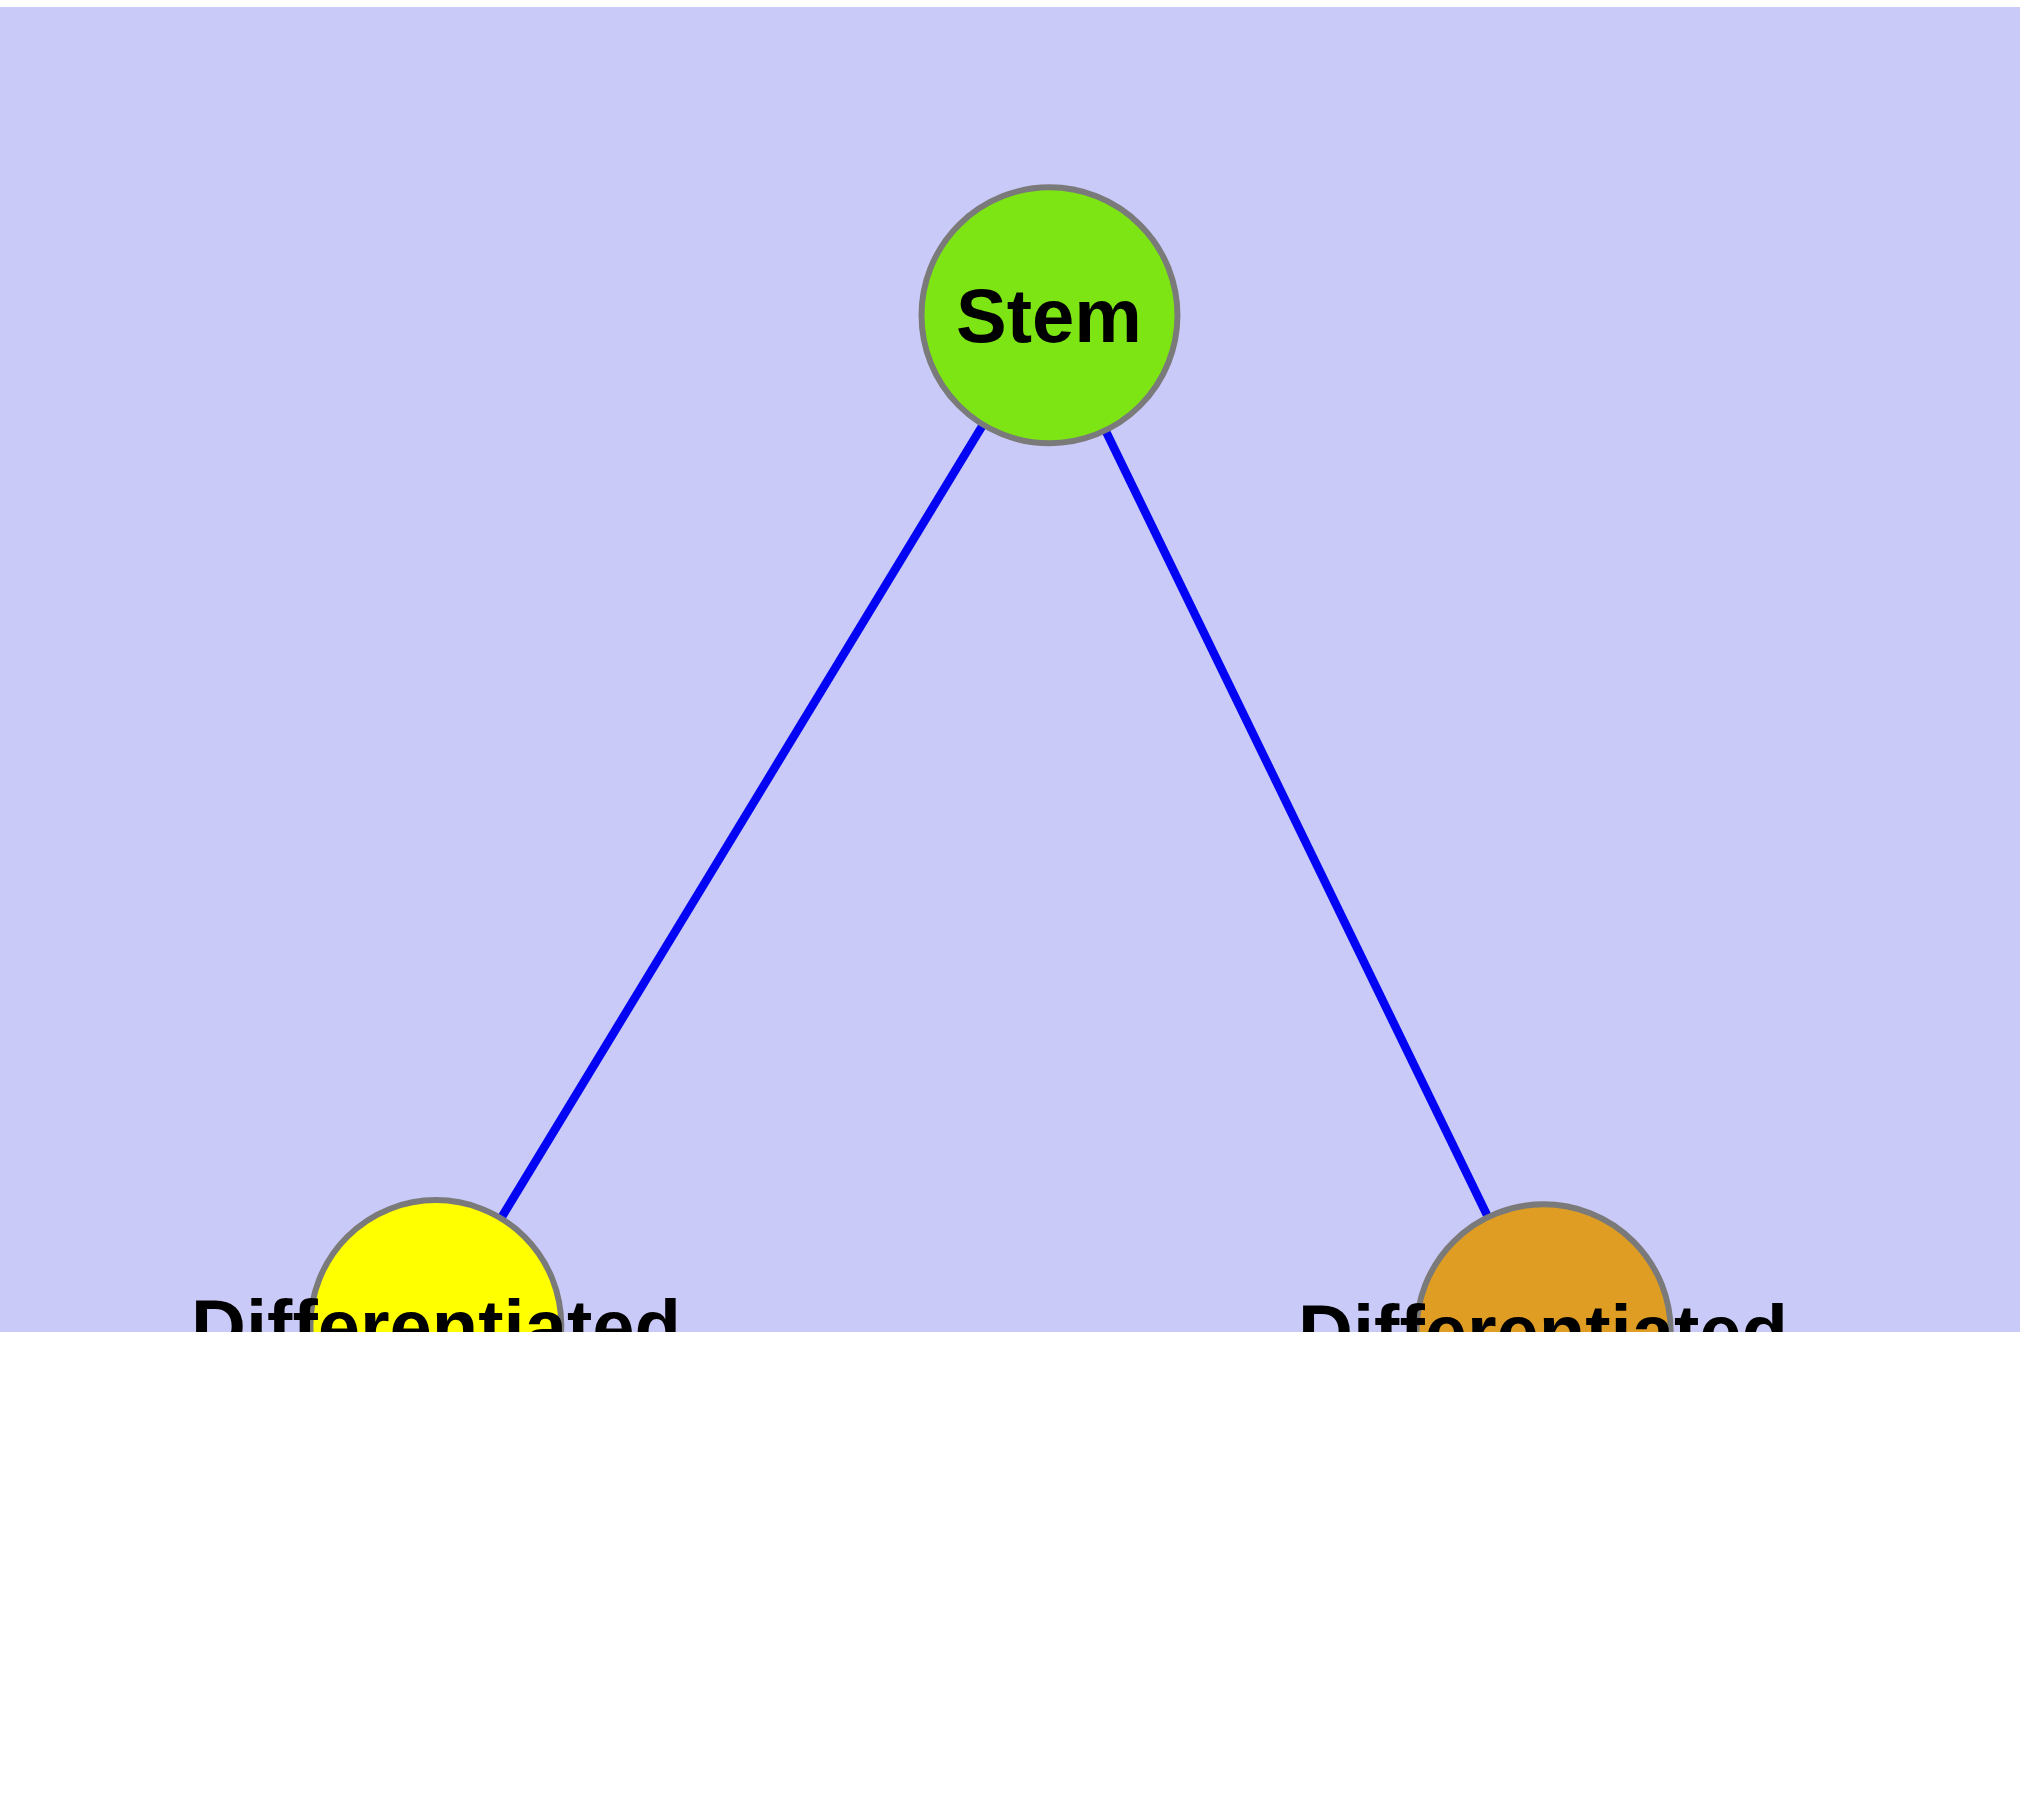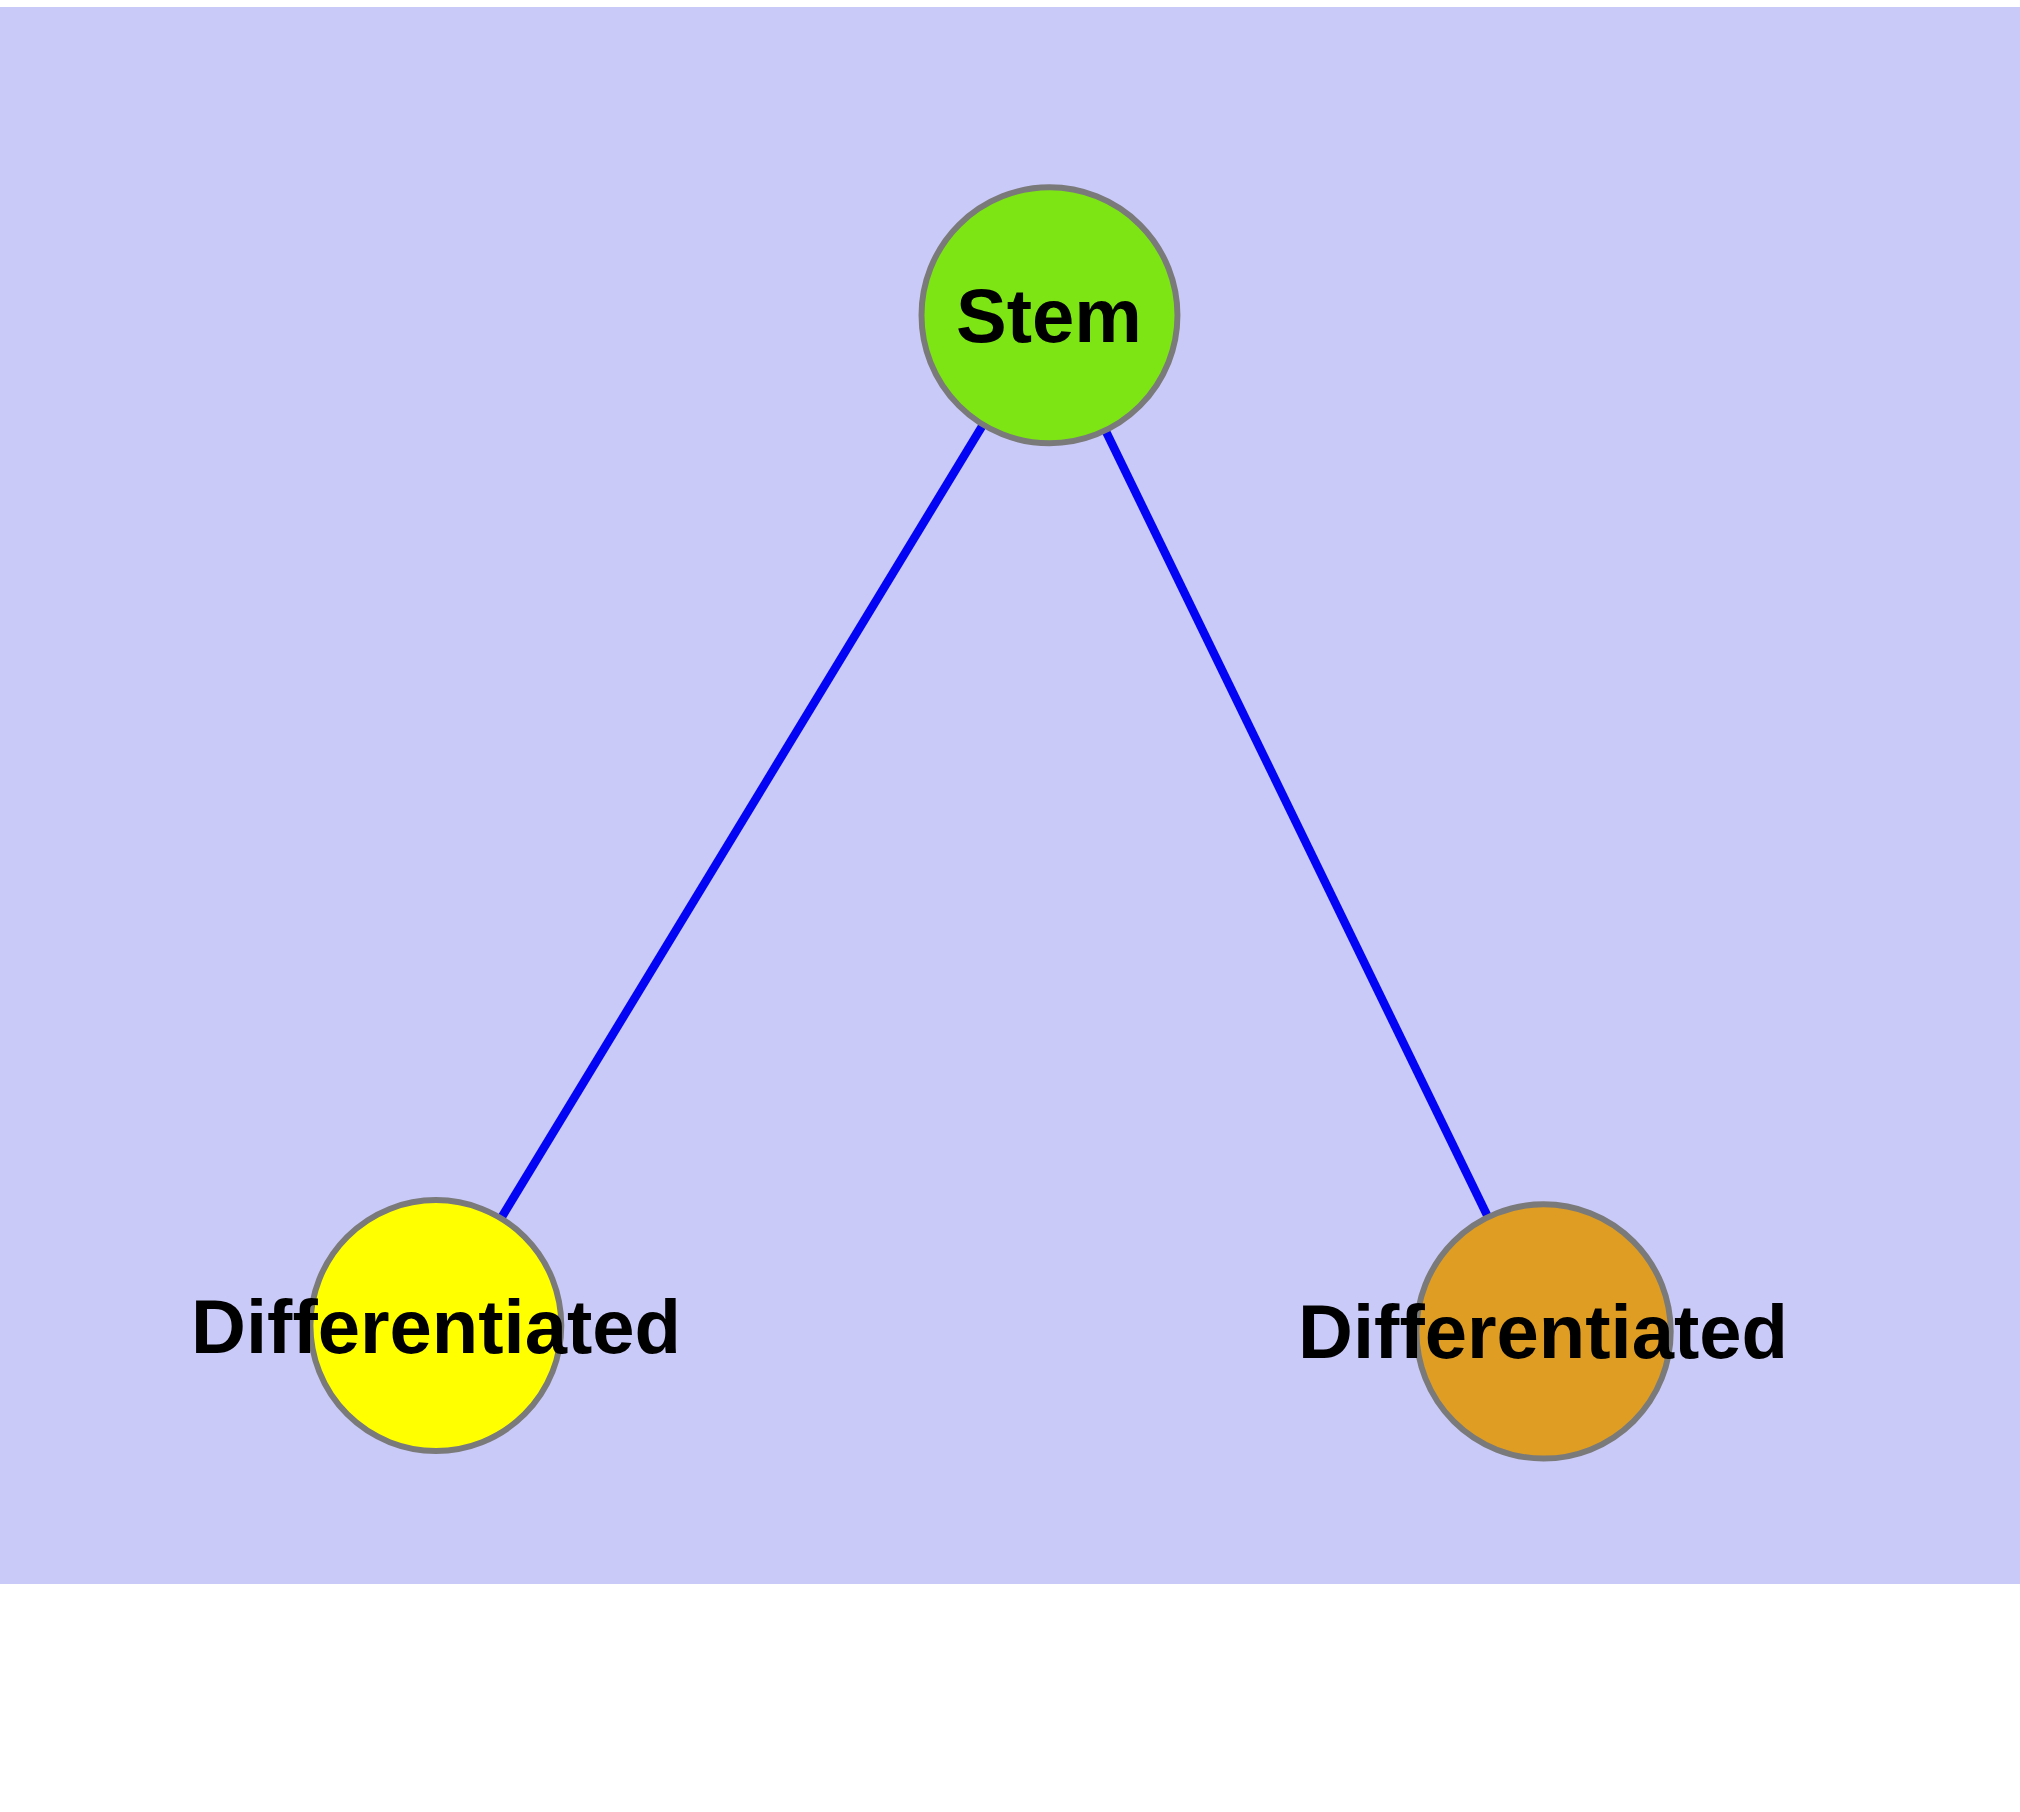--- a/index.html
+++ b/index.html
@@ -4,21 +4,21 @@
 <style>
   html, body {
     margin: 0;
     padding: 0;
     background: #ffffff;
     font-family: "Liberation Sans", "DejaVu Sans", sans-serif;
   }
   .canvas {
     position: relative;
     width: 2021px;
-    height: 1584px;
+    height: 1332px;
     background: #ffffff;
     overflow: hidden;
   }
   .plot-bg {
     position: absolute;
     left: 0;
     top: 6.8px;
     width: 2021px;
     height: 1805px;
     z-index: 0;

